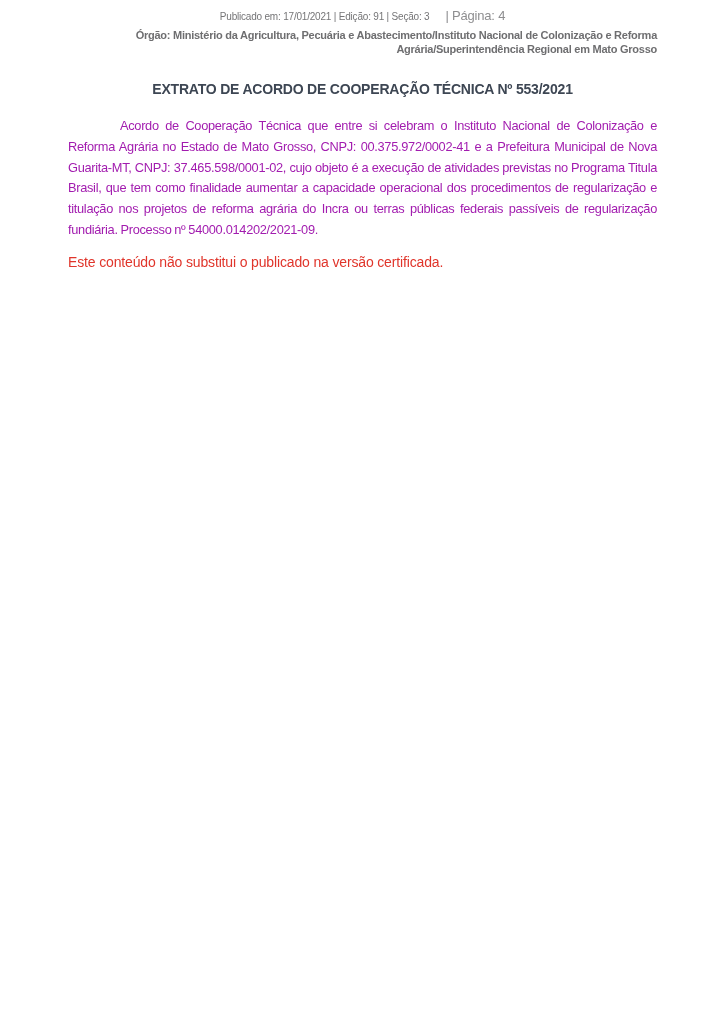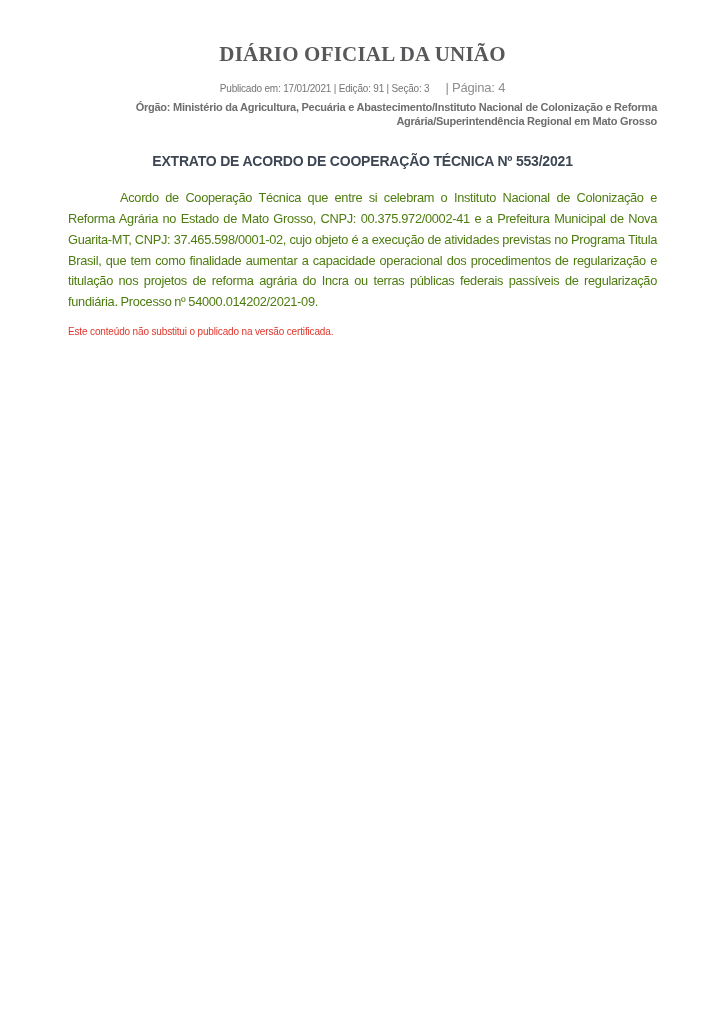--- a/index.html
+++ b/index.html
@@ -58,38 +58,37 @@
     letter-spacing: -0.2px;
     color: #3d4653;
     text-align: center;
   }
   .article-body {
     margin-top: 19px;
     font-size: 12.8px;
     letter-spacing: -0.3px;
     word-spacing: -0.4px;
     line-height: 20.8px;
-    color: #4d7c0f;
+    color: #a21caf;
     text-align: justify;
     text-indent: 52px;
   }
   .footer-note {
     margin-top: 9px;
-    font-size: 10px;
+    font-size: 14px;
     letter-spacing: -0.15px;
     color: #e0352b;
   }
 </style>
 </head>
 <body>
 
 <div class="page">
 
   <header>
-    <h1 class="doc-title">DIÁRIO OFICIAL DA UNIÃO</h1>
 
     <div class="pub-line">
       <span>Publicado em: 17/01/2021 | Edição: 91 | Seção: 3</span><span class="page-small">| Página: 4</span>
     </div>
 
     <div class="organ-line">Órgão: Ministério da Agricultura, Pecuária e Abastecimento/Instituto Nacional de Colonização e Reforma Agrária/Superintendência Regional em Mato Grosso</div>
   </header>
 
   <main>
     <h2 class="article-heading">EXTRATO DE ACORDO DE COOPERAÇÃO TÉCNICA Nº 553/2021</h2>

